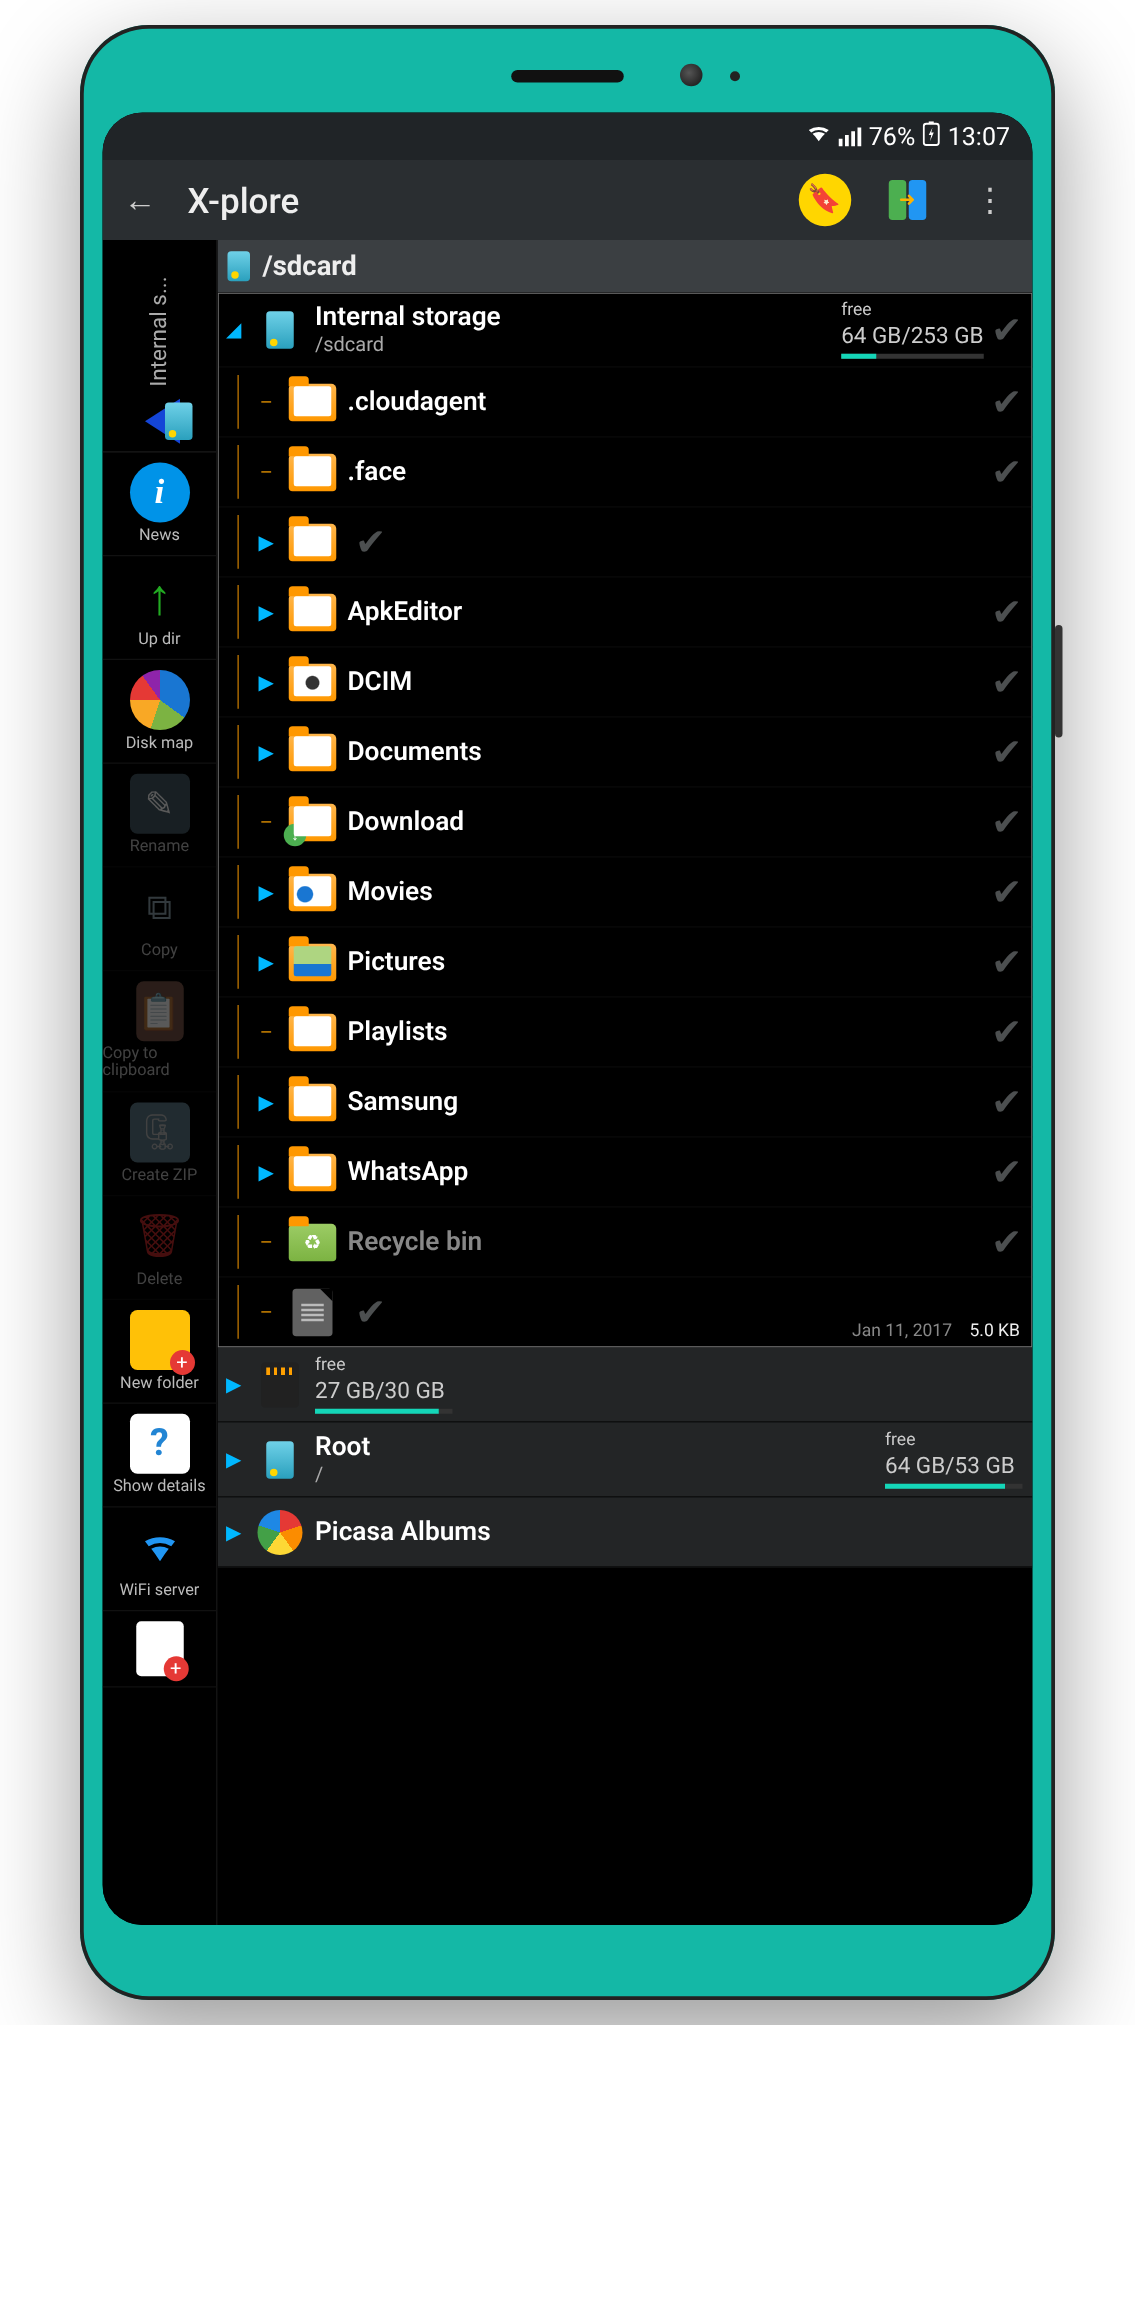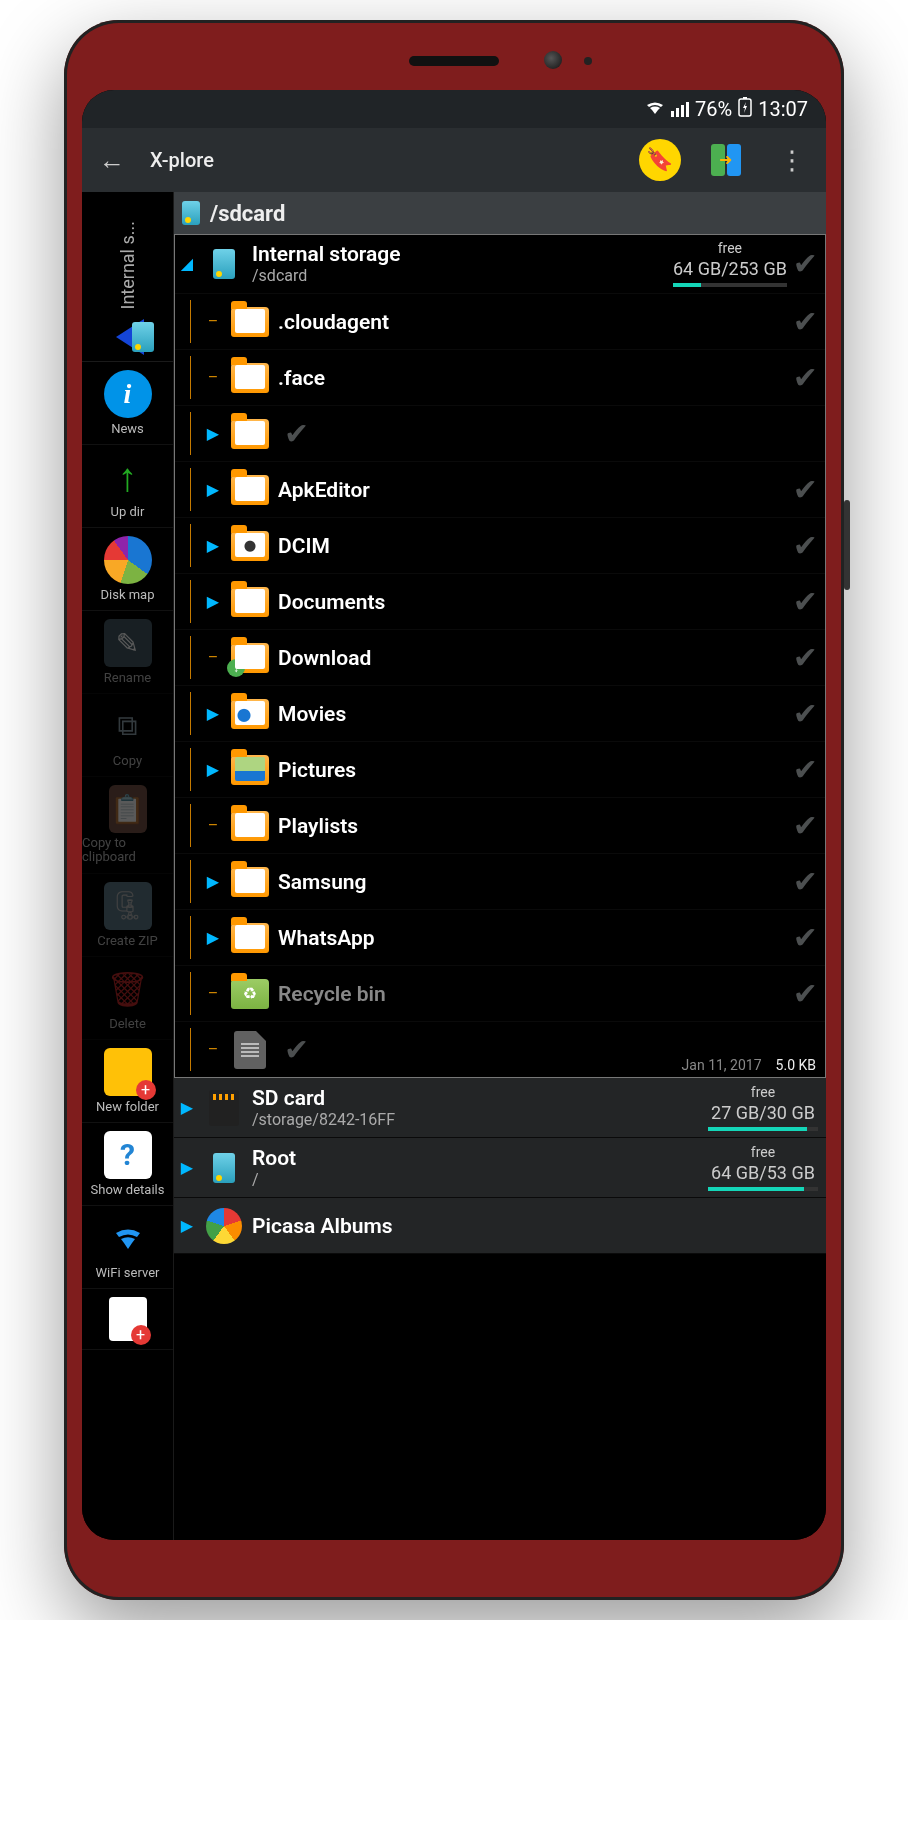--- a/index.html
+++ b/index.html
@@ -6,21 +6,21 @@
   body {
     background: #fff;
     font-family: -apple-system, Roboto, "Segoe UI", sans-serif;
     display: flex;
     justify-content: center;
     padding: 20px;
   }
   .phone-frame {
     width: 780px;
     height: 1580px;
-    background: #7f1d1d;
+    background: #14b8a6;
     border-radius: 55px;
     padding: 70px 18px 60px 18px;
     position: relative;
     box-shadow: 0 30px 80px rgba(0,0,0,.4), inset 0 0 0 3px #222;
   }
   .speaker {
     position: absolute;
     top: 36px; left: 50%; transform: translateX(-50%);
     width: 90px; height: 10px;
     background: #111; border-radius: 6px;
@@ -69,21 +69,21 @@
   
   .app-bar {
     height: 64px;
     background: #2a2e31;
     display: flex;
     align-items: center;
     padding: 0 10px;
     gap: 18px;
   }
   .app-bar .back { width: 40px; text-align:center; font-size: 26px; color:#ccc; cursor:pointer; }
-  .app-bar .title { font-size: 20px; font-weight: 500; flex: 1; }
+  .app-bar .title { font-size: 28px; font-weight: 500; flex: 1; }
   .app-bar .action { width: 48px; height:48px; display:flex; align-items:center; justify-content:center; cursor:pointer; }
   .bookmark-circle { width:42px; height:42px; border-radius:50%; background:#ffd600; display:flex; align-items:center; justify-content:center; }
   .bookmark-circle span { font-size:22px; color:#e53935; transform:translateY(-1px); }
   .panes-icon { display:flex; gap:2px; }
   .panes-icon .p { width:14px; height:32px; border-radius:3px; }
   .panes-icon .p1 { background:#4caf50; } .panes-icon .p2 { background:#2196f3; }
   .panes-icon .arr { position:absolute; font-size:16px; color:#ffb300; transform:translate(8px,6px); }
   .menu-dots { font-size: 26px; color:#ccc; }
 
   
@@ -187,21 +187,21 @@
   .file-ic .bars { width:18px; display:flex; flex-direction:column; gap:2px; }
   .file-ic .bars i { height:2px; background:#bbb; }
   .sd-ic { width:30px; height:36px; background:#212121; border-radius:3px; position:relative; }
   .sd-ic::before { content:""; position:absolute; top:4px; left:4px; right:4px; height:6px; background:repeating-linear-gradient(90deg,#ffa000 0 3px, transparent 3px 6px); }
   .picasa-ic { width:36px; height:36px; border-radius:50%; background: conic-gradient(#e53935 0 72deg,#fb8c00 72deg 144deg,#fdd835 144deg 216deg,#43a047 216deg 288deg,#1e88e5 288deg 360deg); }
 
   .row-text { flex:1; display:flex; flex-direction:column; }
   .row-text .name { font-size:21px; font-weight:600; color:#fff; }
   .row-text .name.dim { color:#888; }
   .row-text .sub { font-size:16px; color:#aaa; }
-  .row-right { display:flex; flex-direction:column; align-items:center; font-size:14px; color:#aaa; min-width:110px; gap:2px; }
+  .row-right { display:flex; flex-direction:column; align-items:flex-start; font-size:14px; color:#aaa; min-width:110px; gap:2px; }
   .row-right .free-label { font-size:14px; color:#ccc; }
   .row-right .size { font-size:18px; color:#ccc; }
   .row-right .bar { width:100%; height:4px; background:#333; margin-top:2px; position:relative; }
   .row-right .bar i { position:absolute; inset:0; background:#14d6b8; }
   .check { color:#4c4f50; font-size:30px; margin-left:6px; }
   .file-row .meta { position:absolute; right:10px; bottom:4px; font-size:14px; color:#888; display:flex; gap:14px; }
   .file-row .meta .sz { color:#eee; }
 
   .indent-line { width:26px; align-self:stretch; position:relative; }
   .indent-line::before { content:""; position:absolute; left:12px; top:0; bottom:0; width:1px; background:#c57a00; }
@@ -523,24 +523,20 @@
                 </div>
               </div>
           <div class="active-frame"></div>
           </div>
 
           <div class="volume-row">
             <div class="tree-expander">▶</div>
             <div class="row-icon">
                 <div class="sd-ic"></div>
               </div>
-            <div class="row-text">
-              <span class="name">SD card</span>
-              <span class="sub">/storage/8242-16FF</span>
-            </div>
             <div class="row-right">
               <span class="free-label">free</span>
               <span class="size"><span>27 GB</span>/<span>30 GB</span></span>
               <div class="bar">
                   <i style="right:10%"></i>
                 </div>
             </div>
           </div>
 
           <div class="volume-row">

